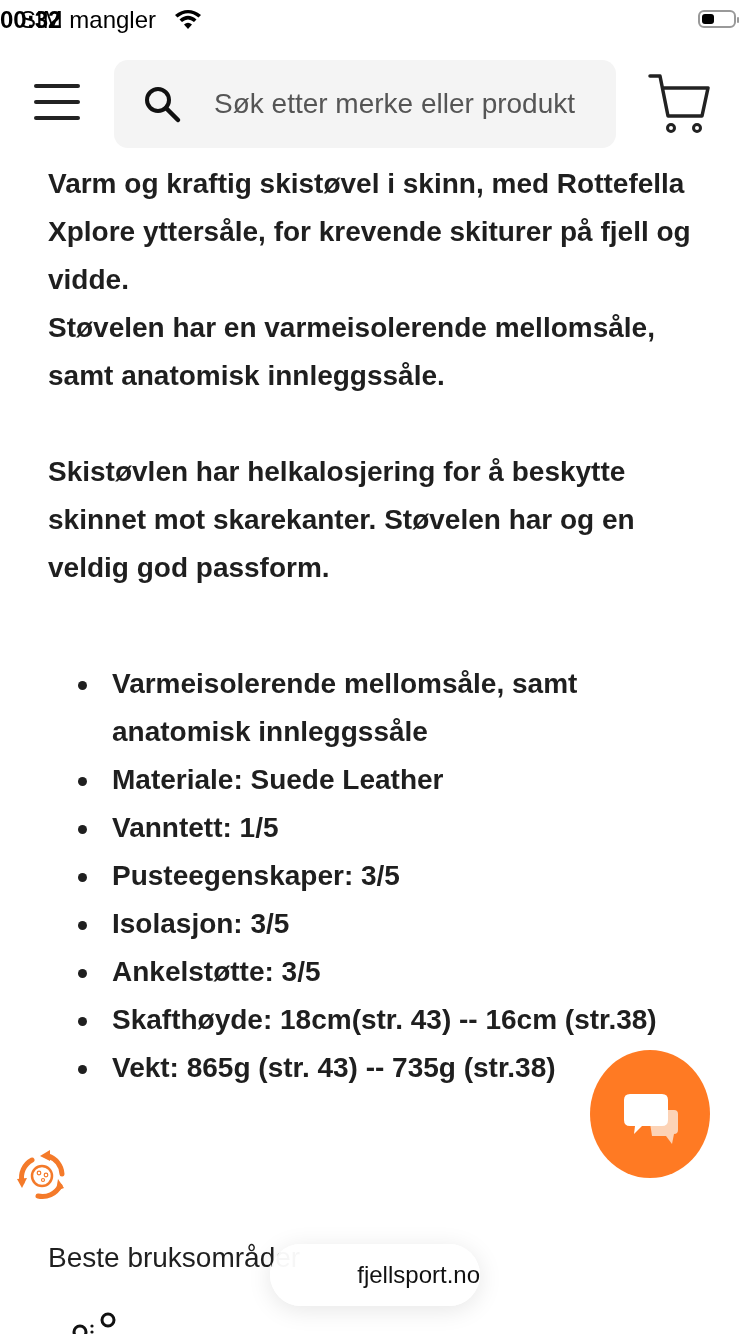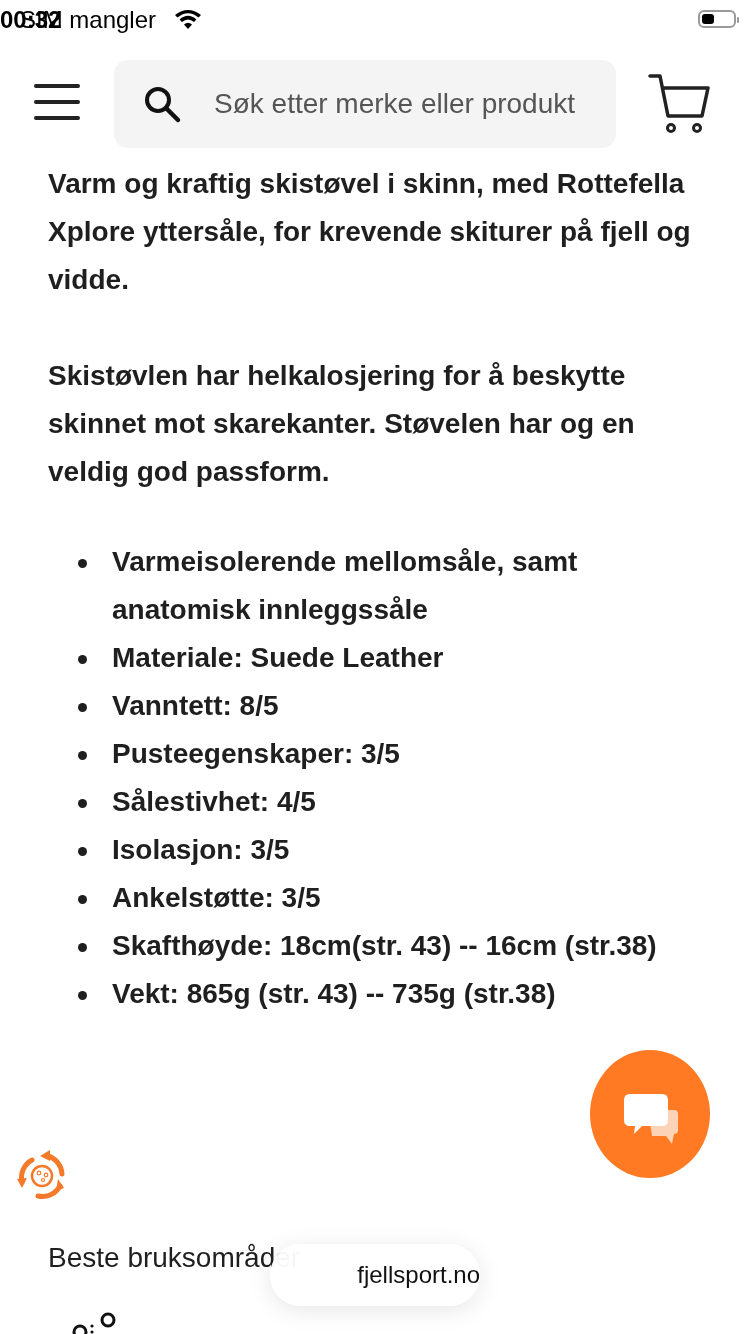--- a/index.html
+++ b/index.html
@@ -34,21 +34,21 @@
     }
     .search-input::placeholder { color:#555; }
     .cart-btn { position:absolute; left:646px; top:14px; width:64px; height:64px; }
 
     .content { position:absolute; left:48px; top:160px; width:670px; font-size:28px; line-height:48px; color:#1f1f1f;font-weight:bold; }
     .content p { margin:0; }
     .para-gap { height:48px; }
     .list { margin:0; padding:0 0 0 64px; list-style:none; }
     .list li { position:relative; }
     .list li::before { content:""; position:absolute; left:-34px; top:21px; width:9px; height:9px; border-radius:50%; background:#1f1f1f; }
-    .list-block { margin-top:42px; }
+    .list-block { margin-top:68px; }
 
     .bottom-title { position:absolute; left:48px; top:1242px; font-size:28px; color:#1f1f1f; }
     .bottom-icon { position:absolute; left:68px; top:1312px; width:60px; height:22px; }
 
     .chat-fab {
       position:absolute; left:590px; top:1050px; width:120px; height:128px;
       border-radius:50%; background:#ff7a23;
     }
     .recycle-badge { position:absolute; left:12px; top:1146px; width:60px; height:60px; }
 
@@ -92,29 +92,29 @@
   </div>
   <svg class="cart-btn" viewBox="0 0 64 64">
     <path d="M4 4 H14 L22 44 H56 L62 16 H17" stroke="#222" stroke-width="3.5" fill="none" stroke-linejoin="round" stroke-linecap="round"></path>
     <circle cx="25" cy="56" r="3.5" fill="none" stroke="#222" stroke-width="3"></circle>
     <circle cx="51" cy="56" r="3.5" fill="none" stroke="#222" stroke-width="3"></circle>
   </svg>
 </div>
 
 <div class="content">
   <p>Varm og kraftig skistøvel i skinn, med Rottefella Xplore yttersåle, for krevende skiturer på fjell og vidde.</p>
+  <p>Støvelen har en varmeisolerende mellomsåle, samt anatomisk innleggssåle.</p>
   <div class="para-gap"></div>
   <p>Skistøvlen har helkalosjering for å beskytte skinnet mot skarekanter. Støvelen har og en veldig god passform.</p>
   <div class="list-block">
     <ul class="list">
       <li>Varmeisolerende mellomsåle, samt anatomisk innleggssåle</li>
       <li>Materiale: Suede Leather</li>
-      <li>Vanntett: 8/5</li>
+      <li>Vanntett: 1/5</li>
       <li>Pusteegenskaper: 3/5</li>
-      <li>Sålestivhet: 4/5</li>
       <li>Isolasjon: 3/5</li>
       <li>Ankelstøtte: 3/5</li>
       <li style="white-space:nowrap">Skafthøyde: 18cm(str. 43) -- 16cm (str.38)</li>
       <li>Vekt: 865g (str. 43) -- 735g (str.38)</li>
     </ul>
   </div>
 </div>
 
 <svg class="recycle-badge" viewBox="0 0 60 60">
   <circle cx="30" cy="30" r="10" fill="none" stroke="#f47a2a" stroke-width="2.5"></circle>

